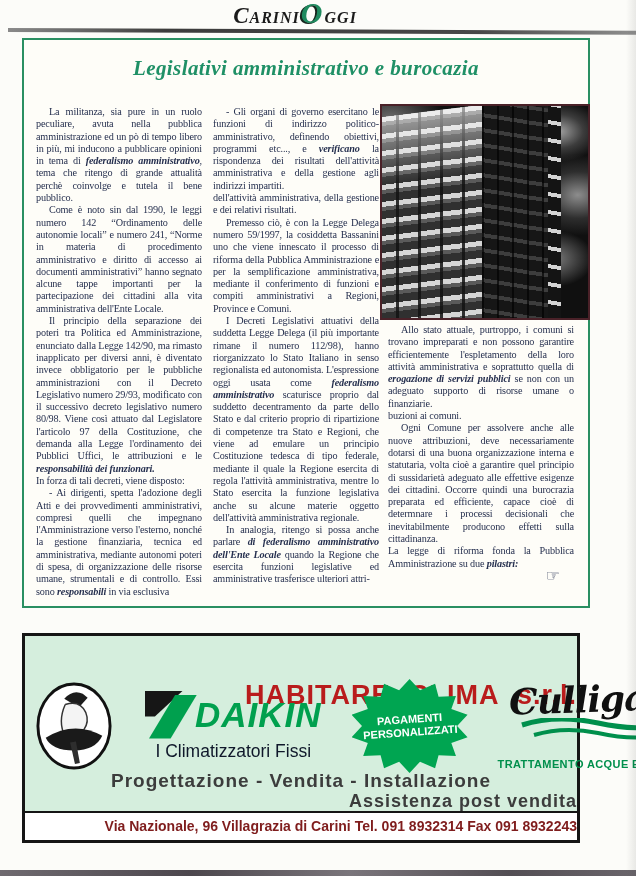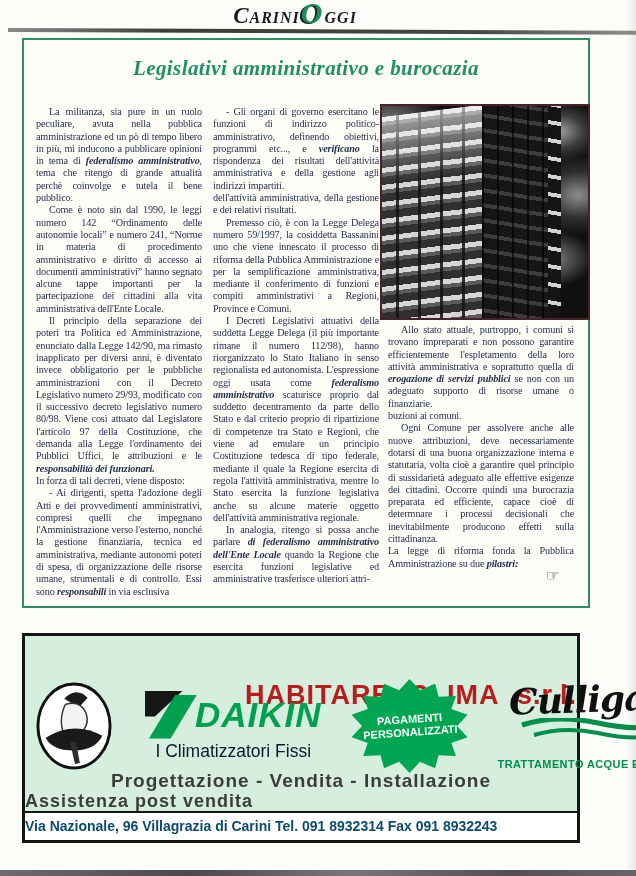--- a/index.html
+++ b/index.html
@@ -88,25 +88,25 @@
     color:#fff;font-weight:bold;font-size:11px;line-height:13px;text-align:center;}
   .culligan-block{flex:0 0 auto;text-align:center;padding-right:2px;}
   .culligan-name{font-family:"DejaVu Serif",serif;font-style:italic;font-weight:bold;
     font-size:36px;line-height:34px;color:#101010;letter-spacing:-1px;
     display:inline-block;transform:rotate(-2deg);}
   .reg{font-size:10px;vertical-align:sub;color:#101010;font-family:"Liberation Sans",sans-serif;}
   .culligan-waves{display:block;margin:0 auto;}
   .culligan-tagline{font-weight:bold;font-size:11px;color:#008f4c;letter-spacing:.4px;margin-top:18px;}
   .services-1{position:absolute;top:134px;left:0;right:0;text-align:center;
     font-weight:bold;font-size:19px;color:#3c3c3c;letter-spacing:1px;}
-  .services-2{position:absolute;top:155px;left:0;right:0;text-align:left;
+  .services-2{position:absolute;top:155px;left:0;right:0;text-align:right;
     font-weight:bold;font-size:18px;color:#3c3c3c;letter-spacing:1px;}
   .address-band{position:absolute;left:0;right:0;bottom:0;height:27px;background:#fff;
-    border-top:2px solid #151515;text-align:left;font-weight:bold;
-    font-size:14px;line-height:27px;color:#0c4a6e;margin-top:35px;}
+    border-top:2px solid #151515;text-align:right;font-weight:bold;
+    font-size:14px;line-height:27px;color:#7f1d1d;margin-top:35px;}
 </style>
 </head>
 <body>
 
 <div class="masthead">
   <span>Carini</span><span class="mast-o">O</span><span>ggi</span>
 </div>
 <div class="top-rule"></div>
 
 <div class="article-box">

